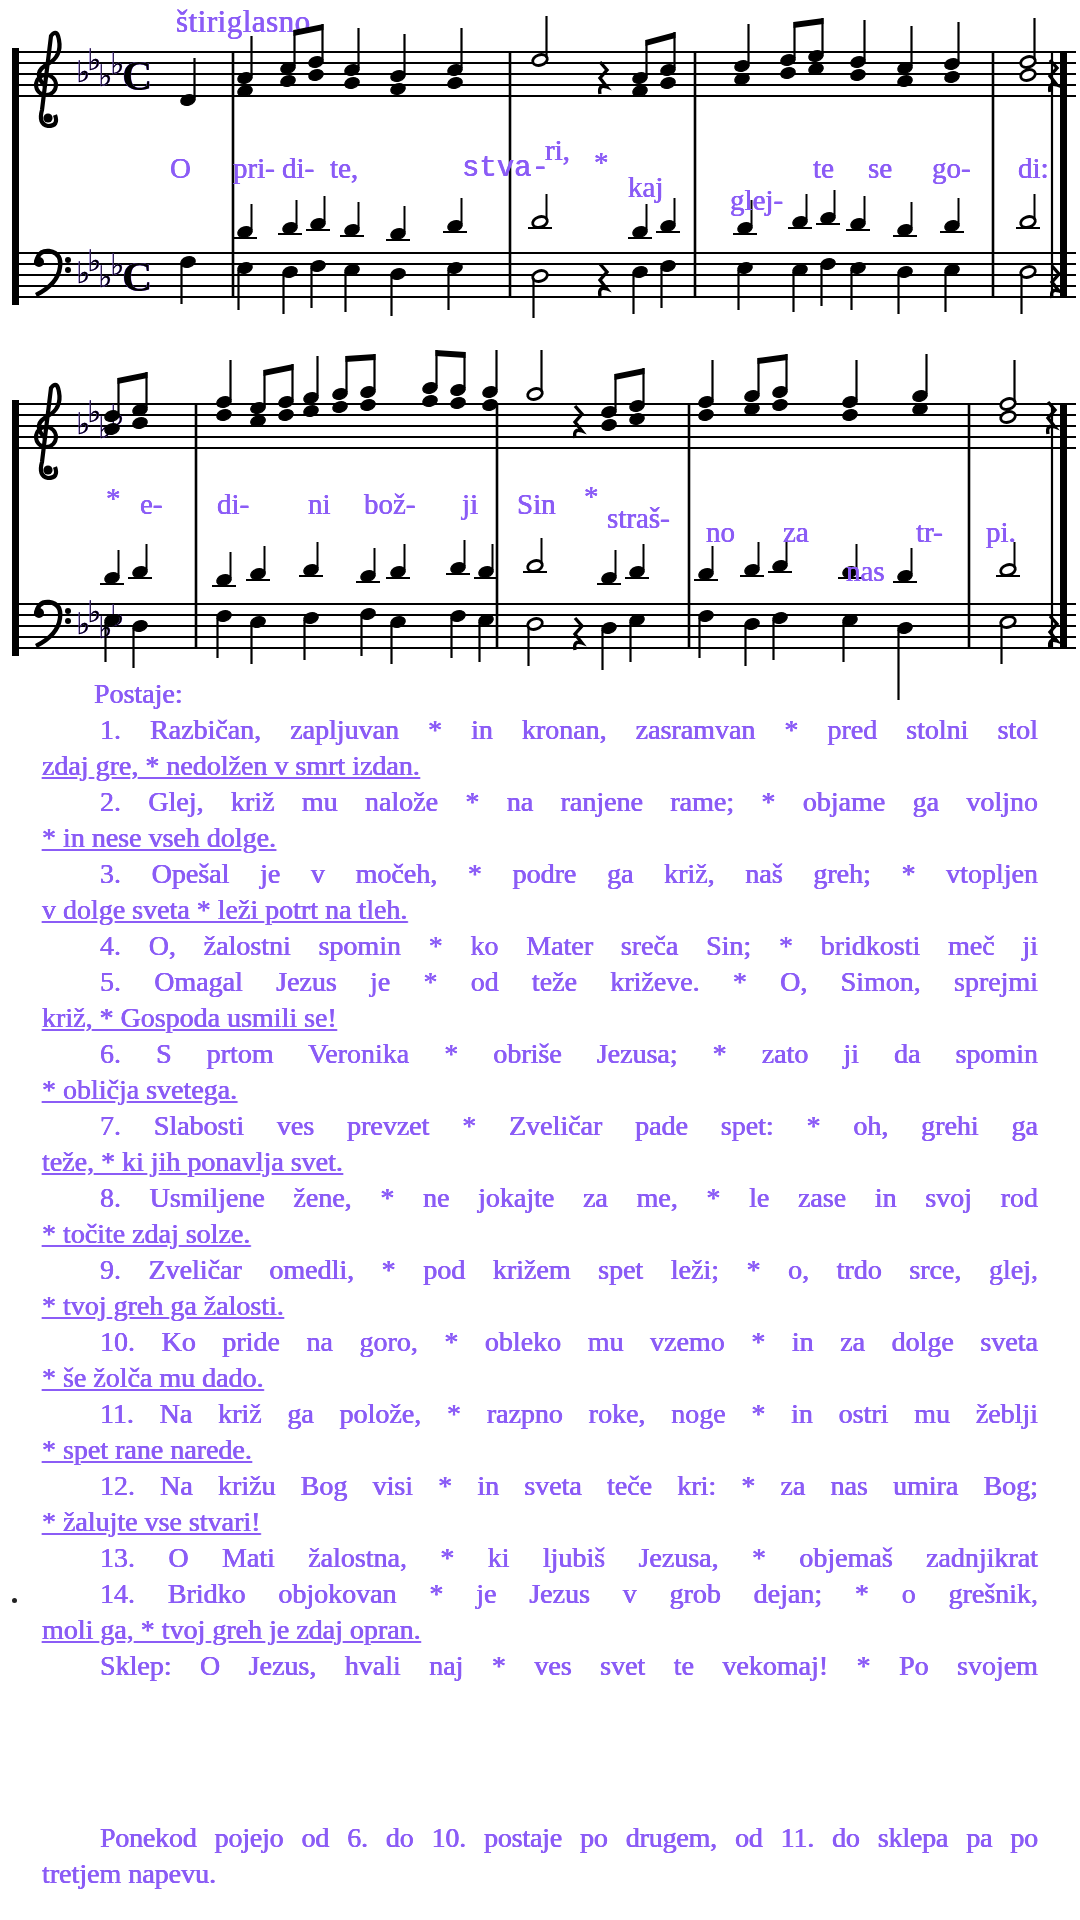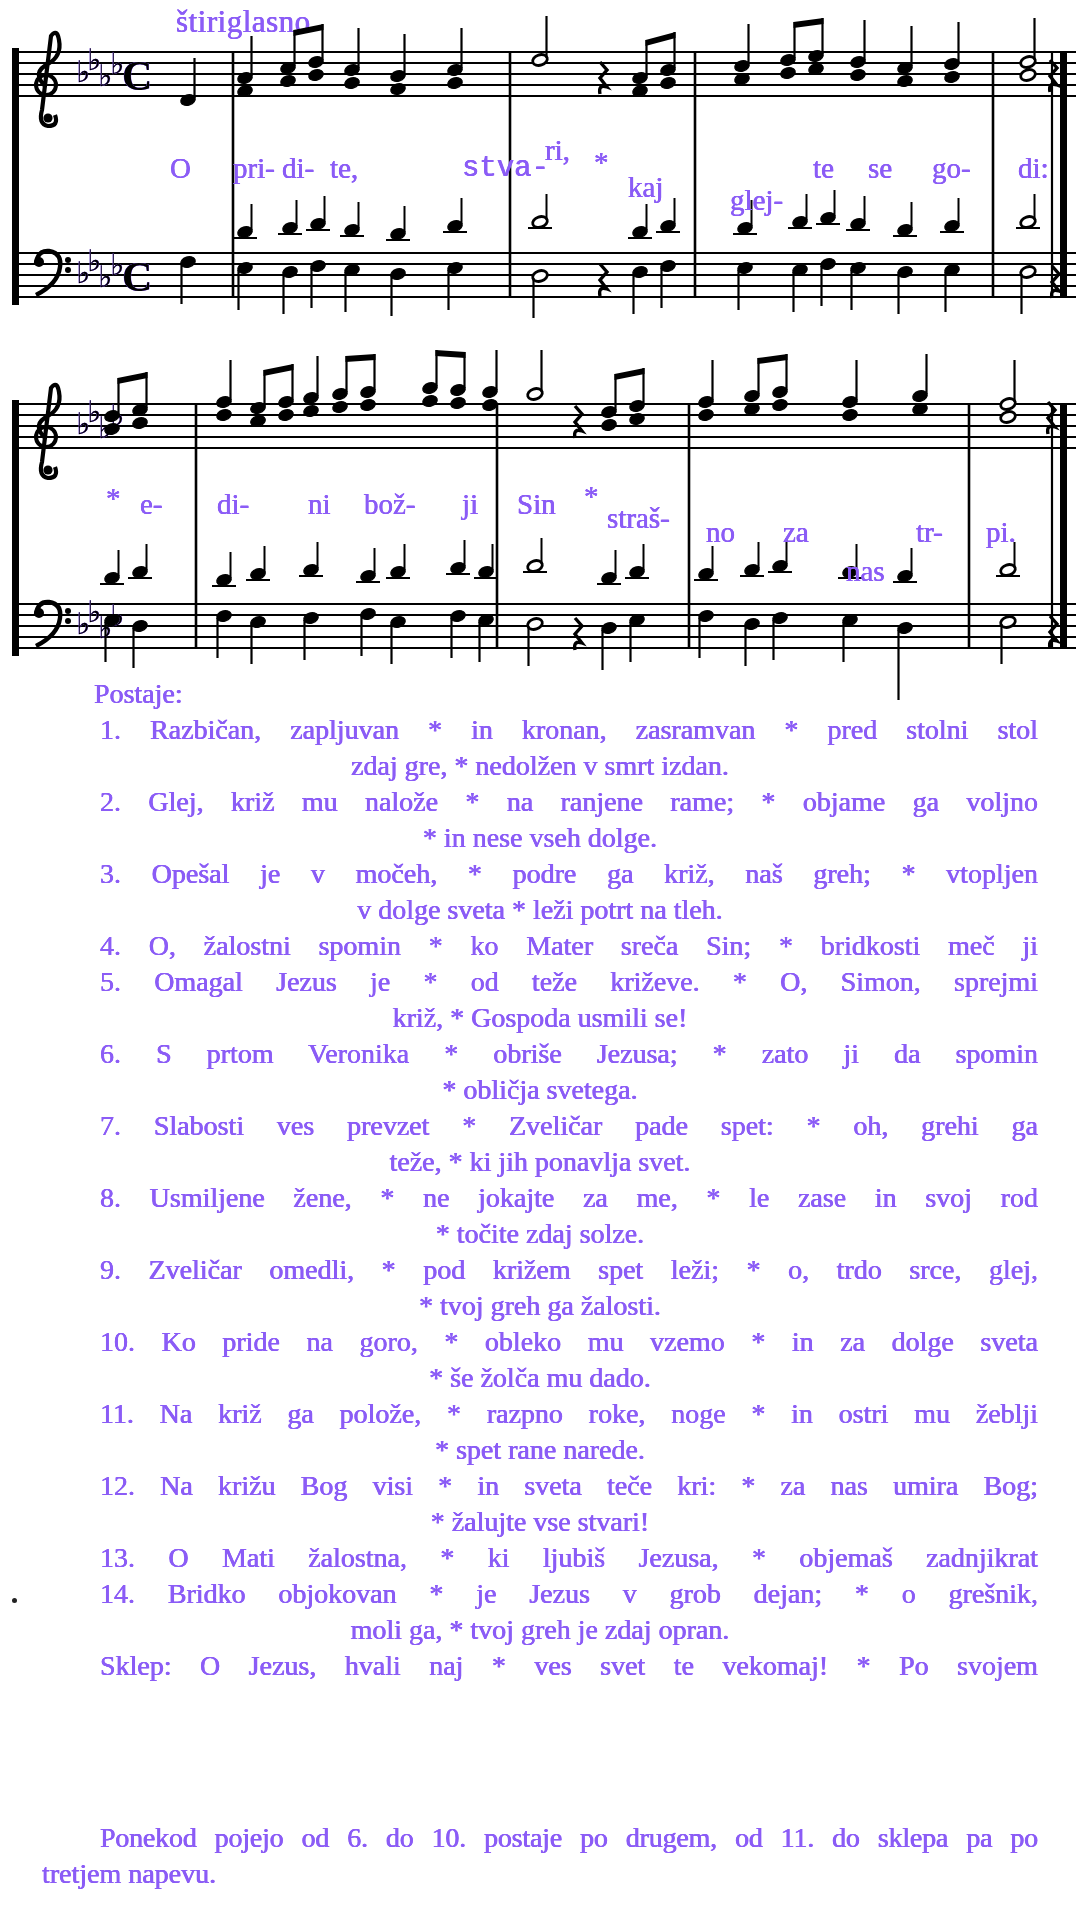--- a/index.html
+++ b/index.html
@@ -15,21 +15,21 @@
   .music-svg{position:absolute;left:0;top:0;}
   .lyric{
     position:absolute;font-size:29px;white-space:nowrap;line-height:1;
   }
   .stations{
     position:absolute;left:42px;top:676px;width:996px;font-size:28px;
   }
   .st-heading{line-height:36px;padding-left:52px;}
   .st-line{line-height:36px;}
   .st-line.jl{text-align:justify;text-align-last:justify;}
-  .st-line.ll{text-align:center;}
+  .st-line.ll{text-align:left;text-decoration:underline;}
   .st-line.first{padding-left:58px;}
   .footnote{
     position:absolute;left:42px;top:1820px;width:996px;font-size:28px;
   }
   .fn-line{line-height:36px;}
   .fn-line.jl{text-align:justify;text-align-last:justify;word-spacing:-4px;letter-spacing:-0.2px;padding-left:58px;}
   .stray-dot{
     position:absolute;left:12px;top:1598px;width:5px;height:5px;border-radius:50%;background:#222;
   }
 </style>

